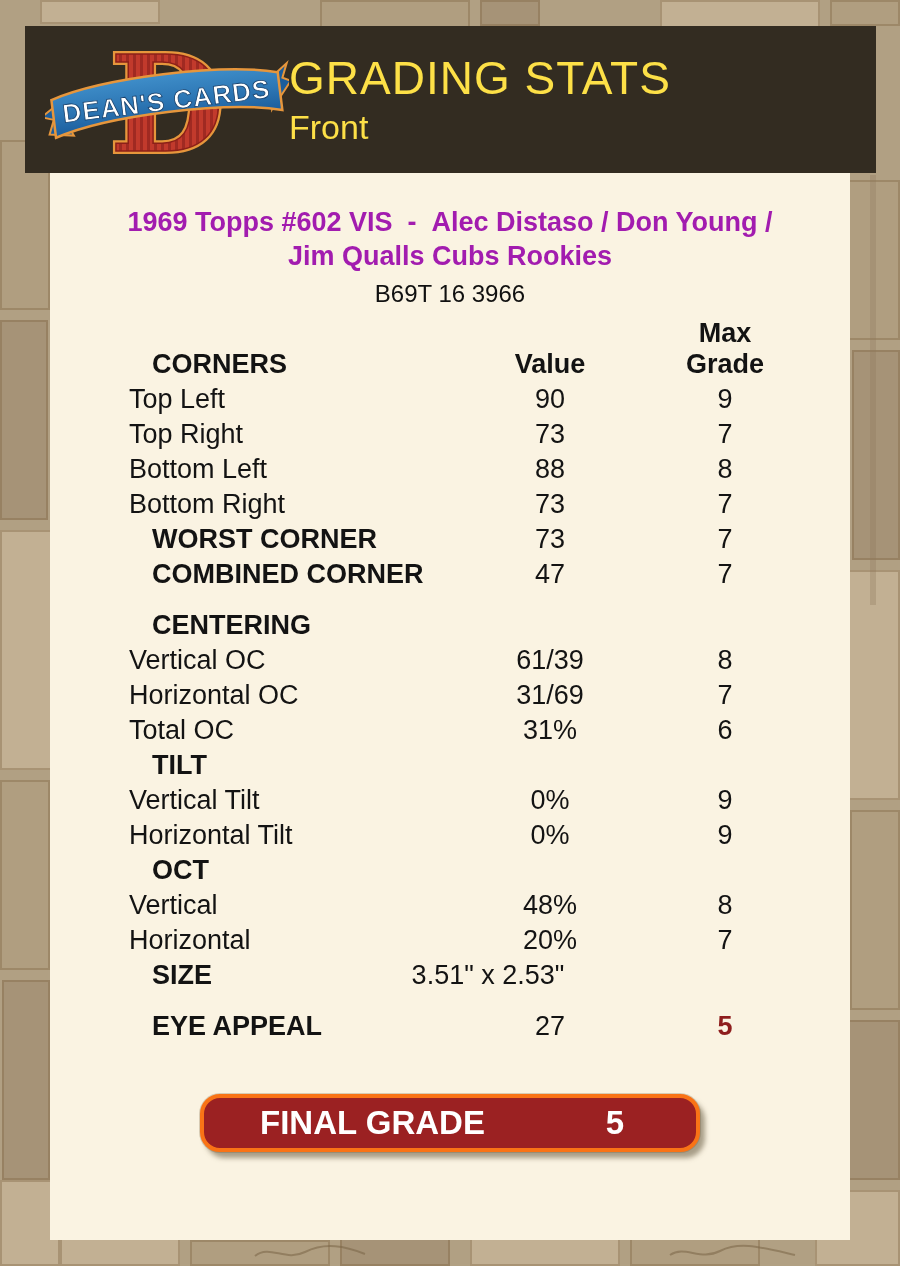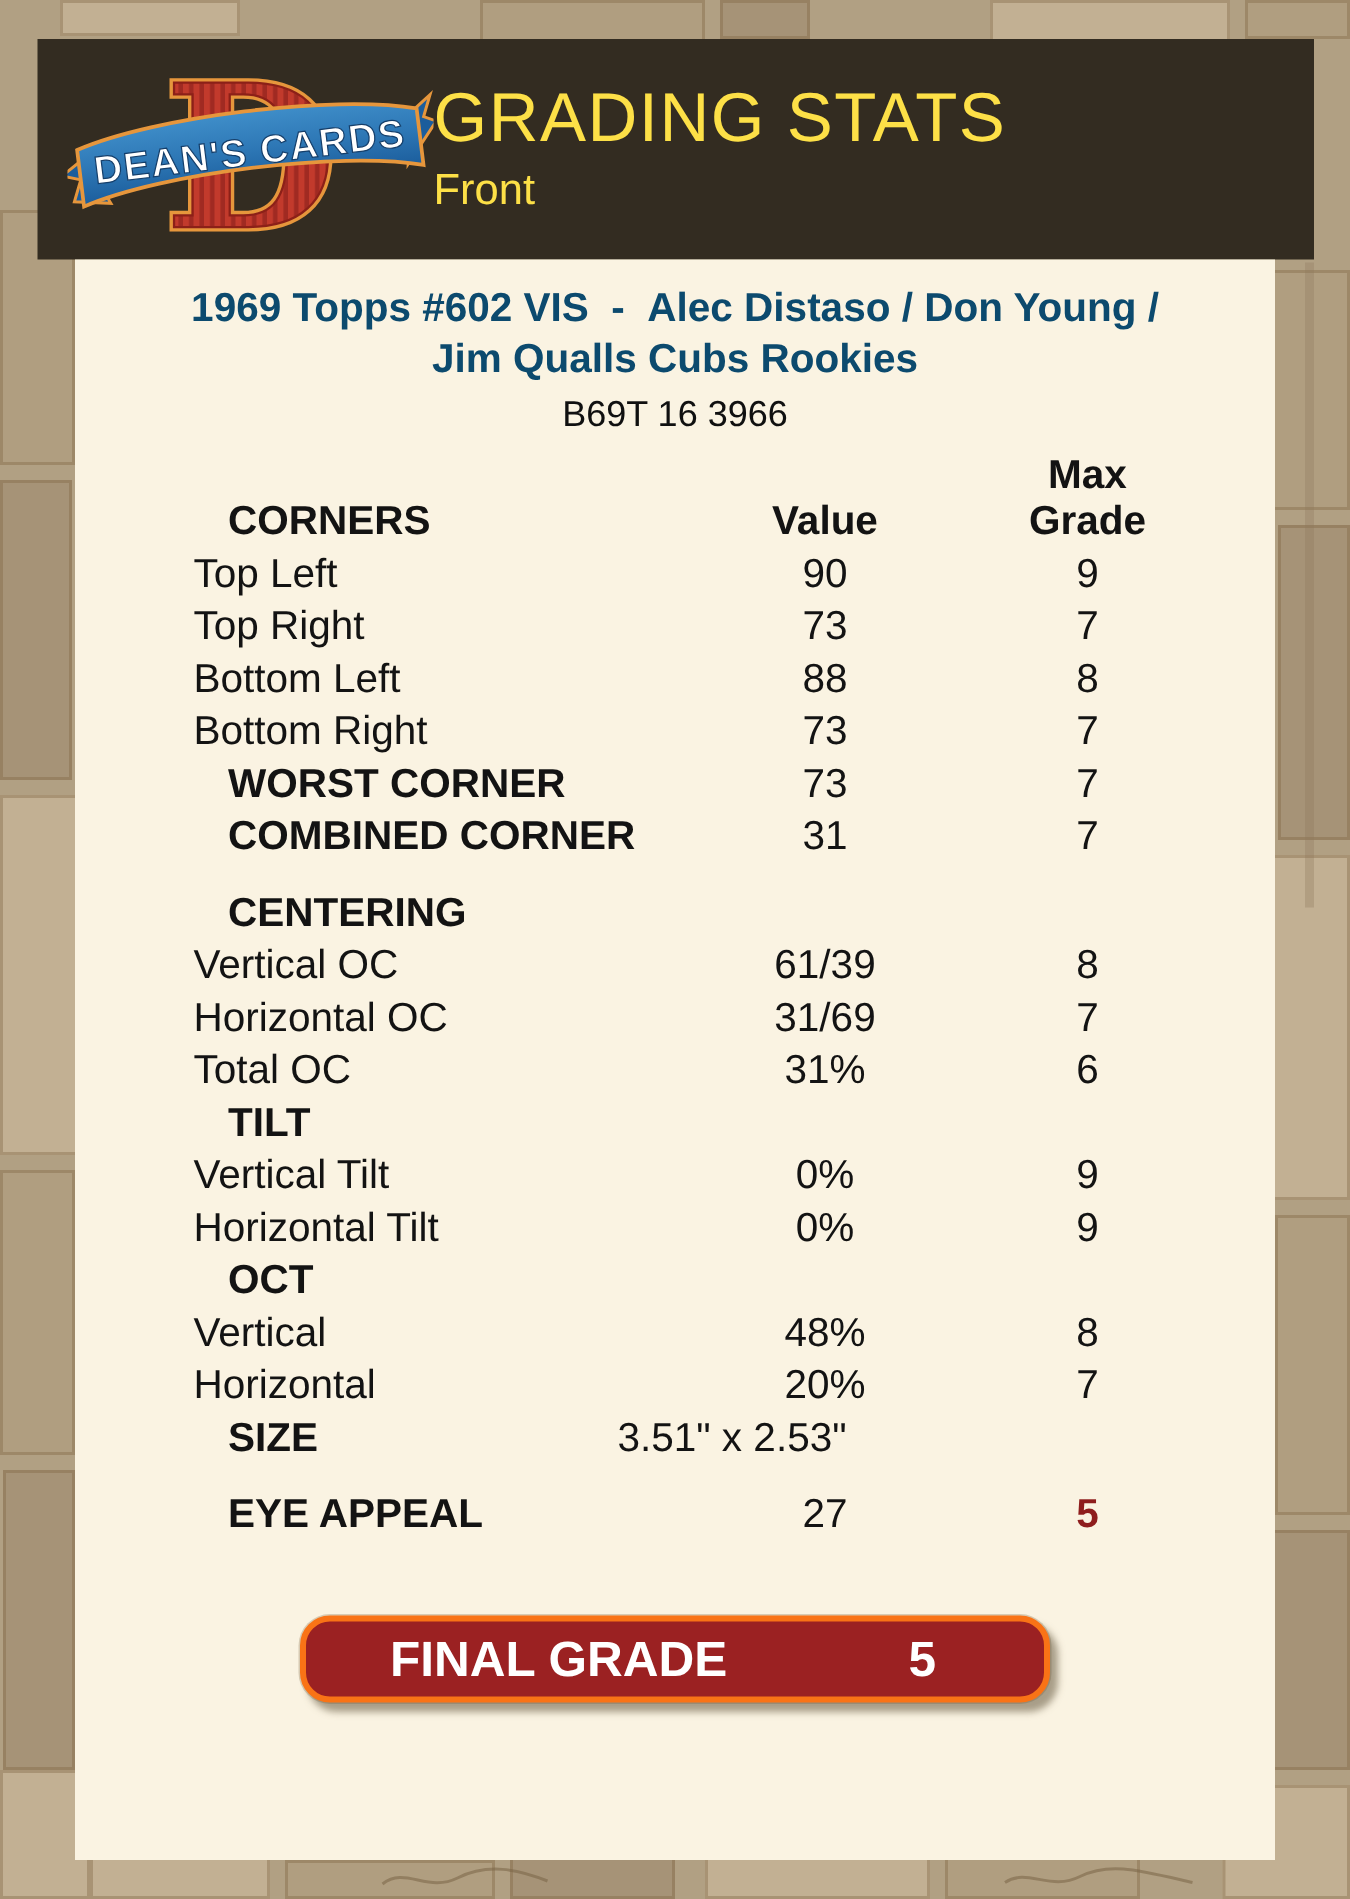--- a/index.html
+++ b/index.html
@@ -12,27 +12,27 @@
   .bg .c.light{background:rgba(214,196,166,.45);}
   .bg .c.dark{background:rgba(142,122,94,.32);}
   .bg .c.mid{background:rgba(176,156,126,.40);}
 
   
   .topbar{position:absolute;left:25px;top:26px;width:851px;height:147px;
           background:#332c21;display:flex;align-items:center;}
   .logo{flex:0 0 244px;margin-left:20px;height:140px;position:relative;}
   .titles{flex:1;color:#fde047;padding-right:48px;}
   .h-title{font-size:46px;letter-spacing:1px;line-height:50px;}
-  .h-sub{font-size:29px;line-height:40px;margin-top:4px;}
+  .h-sub{font-size:34px;line-height:40px;margin-top:4px;}
 
   
   .panel{position:absolute;left:50px;top:173px;width:800px;height:1067px;
          background:#faf3e2;}
-  .card-title{padding-top:15px;text-align:center;font-size:27px;font-weight:bold;
-              line-height:34px;color:#0c4a6e;}
+  .card-title{padding-top:32px;text-align:center;font-size:27px;font-weight:bold;
+              line-height:34px;color:#a21caf;}
   .card-code{margin-top:7px;text-align:center;font-size:24px;color:#101010;}
 
   
   .grade-table{margin-top:37px;}
   .t-row{display:flex;height:35px;align-items:flex-end;font-size:27px;color:#131313;}
   .t-row .lbl{flex:0 0 390px;padding-left:102px;box-sizing:border-box;white-space:nowrap;}
   .t-row.item .lbl{padding-left:79px;}
   .t-row .val{flex:0 0 220px;text-align:center;white-space:nowrap;}
   .t-row .max{flex:0 0 130px;text-align:center;}
   .t-row.colhead .lbl,.t-row.colhead .val,.t-row.colhead .max{font-weight:bold;}
@@ -148,21 +148,21 @@
           <span class="val">73</span>
           <span class="max">7</span>
         </div>
         <div class="t-row section">
           <span class="lbl">WORST CORNER</span>
           <span class="val">73</span>
           <span class="max">7</span>
         </div>
         <div class="t-row section">
           <span class="lbl">COMBINED CORNER</span>
-          <span class="val">31</span>
+          <span class="val">47</span>
           <span class="max">7</span>
         </div>
         <div class="t-spacer"></div>
         <div class="t-row section">
           <span class="lbl">CENTERING</span>
           <span class="val"></span>
           <span class="max"></span>
         </div>
         <div class="t-row item">
           <span class="lbl">Vertical OC</span>

